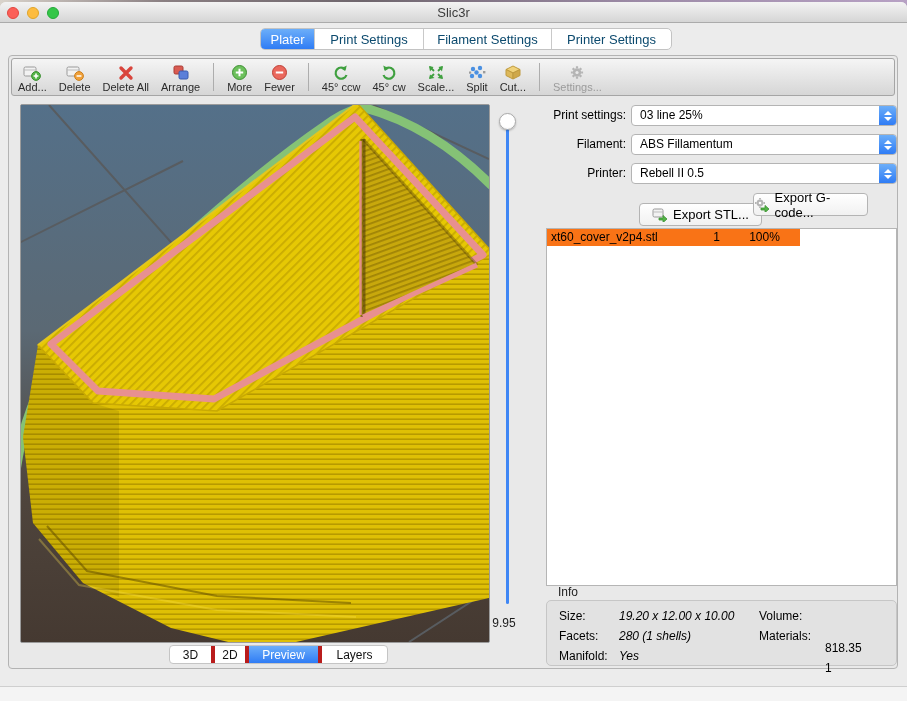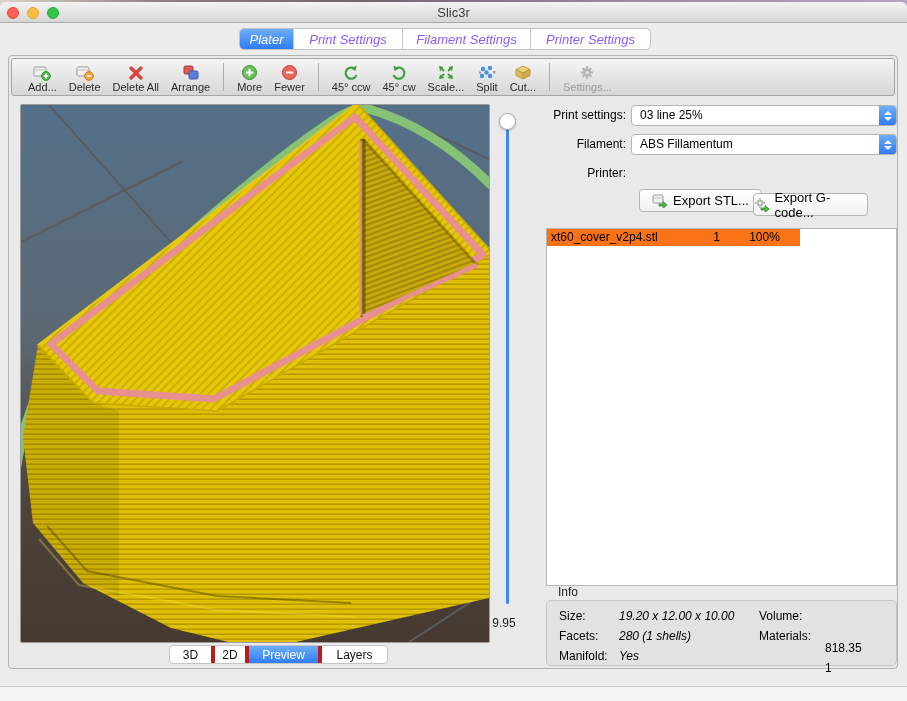--- a/index.html
+++ b/index.html
@@ -15,35 +15,35 @@
     background:linear-gradient(#f3f3f3,#d5d5d5); border-bottom:1px solid #ababab; }
   .titlebar .title { position:absolute; left:0; right:0; top:3px; text-align:center;
     font-size:13px; color:#3c3c3c; }
   .lights { position:absolute; left:7px; top:5px; display:flex; gap:8px; }
   .light { width:12px; height:12px; border-radius:50%; }
   .light.red    { background:#fb5f58; border:1px solid #e2463f; }
   .light.yellow { background:#fdbc40; border:1px solid #e0a428; }
   .light.green  { background:#34c648; border:1px solid #24a939; }
 
   
-  .top-tabs { position:absolute; top:26px; left:239px; height:22px; display:flex;
-    background:#fff; border:1px solid #c3c3c3; border-radius:5px; overflow:hidden;font-style:italic; }
-  .top-tabs .seg { height:100%; font-size:13px; color:#8b5cf6; display:flex;
+  .top-tabs { position:absolute; top:26px; left:260px; height:22px; display:flex;
+    background:#fff; border:1px solid #c3c3c3; border-radius:5px; overflow:hidden; }
+  .top-tabs .seg { height:100%; font-size:13px; color:#0c4a6e; display:flex;
     align-items:center; justify-content:center; border-right:1px solid #c9c9c9; cursor:default; }
   .top-tabs .seg:last-child { border-right:none; }
   .top-tabs .seg.sel { background:linear-gradient(#6caef9,#2f7cf5); color:#fff; }
 
   
   .main-box { position:absolute; top:53px; left:8px; width:890px; height:614px;
     background:#e9e9e9; border:1px solid #b3b3b3; border-radius:4px; }
 
   
   .toolbar { position:absolute; top:2px; left:2px; right:2px; height:38px;
     background:linear-gradient(#f5f5f5,#d6d6d6); border:1px solid #a5a5a5;
-    border-radius:3px; display:flex; align-items:center; padding-left:10px; }
+    border-radius:3px; display:flex; align-items:center; padding-left:0; }
   .tb-item { display:flex; flex-direction:column; align-items:center;
     justify-content:flex-end; height:34px; padding:0 6px; cursor:default; }
   .tb-item .ic { height:17px; display:flex; align-items:center; }
   .tb-item .lbl { font-size:11px; color:#2b2b2b; line-height:13px; white-space:nowrap; }
   .tb-item.disabled .lbl { color:#9b9b9b; }
   .tb-sep { width:1px; height:28px; background:#adadad; margin:0 7px; }
 
   
   .viewport { position:absolute; left:11px; top:48px; width:470px; height:539px;
     border:1px solid #9b9b9b; border-radius:2px; overflow:hidden; background:#54708a; }
@@ -353,22 +353,29 @@
     <div class="form-label" style="top:78px">Filament:</div>
     <div class="dropdown" style="top:78px">
       <span>ABS Fillamentum</span>
       <span class="stepper">
           <span class="up"></span>
           <span class="dn"></span>
         </span>
     </div>
 
     <div class="form-label" style="top:107px">Printer:</div>
-
-    <div class="btn" style="top:133px; left:630px; width:123px">
+    <div class="dropdown" style="top:107px">
+      <span>Rebell II 0.5</span>
+      <span class="stepper">
+          <span class="up"></span>
+          <span class="dn"></span>
+        </span>
+    </div>
+
+    <div class="btn" style="top:147px; left:630px; width:123px">
       <svg width="16" height="15">
           <rect x="1" y="2" width="10" height="8" rx="1.5" fill="#f2f2f2" stroke="#9a9a9a"></rect>
           <path d="M1 5 h10" stroke="#bdbdbd"></path>
           <path d="M7 11 h4 v-2.6 l4 3.6 -4 3.6 V13 h-4 Z" fill="#53b447" stroke="#3b8f31" stroke-width="0.8"></path>
         </svg>
       <span>Export STL...</span>
     </div>
     <div class="btn" style="top:137px; left:744px; width:115px">
       <svg width="16" height="15">
           <circle cx="6" cy="6" r="3.4" fill="#b5b5b5"></circle>

